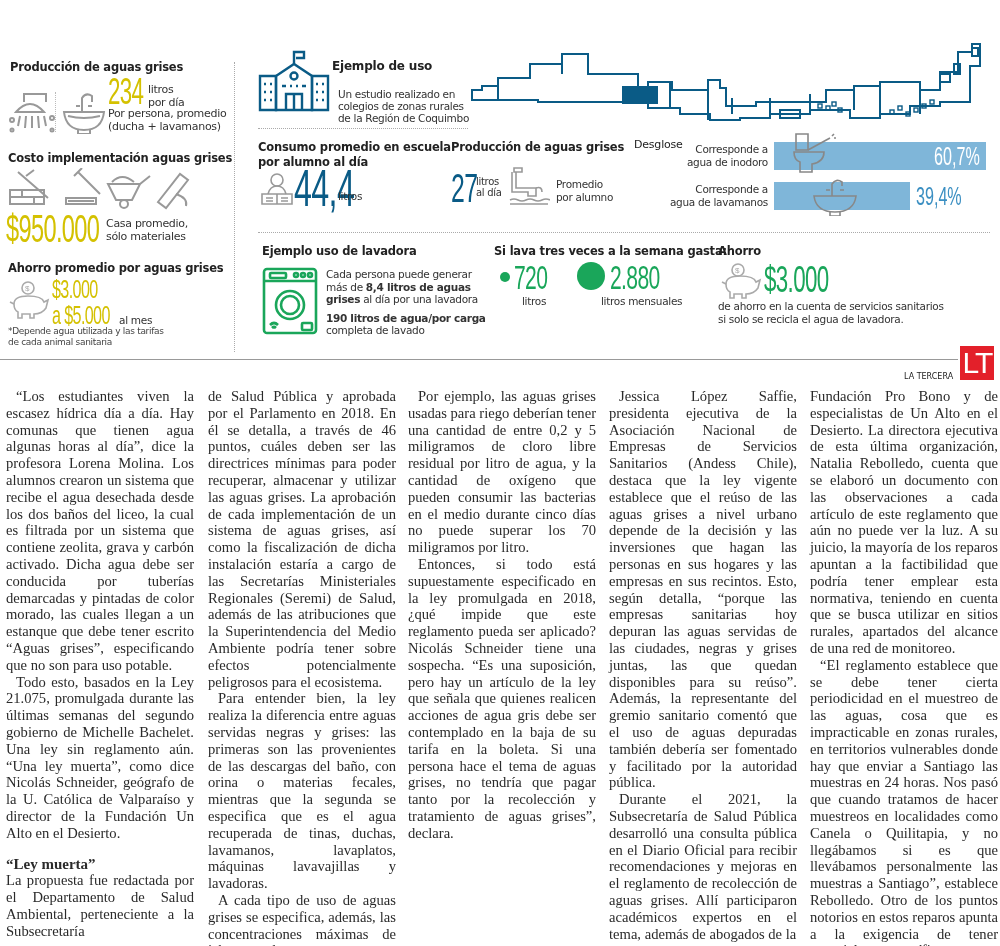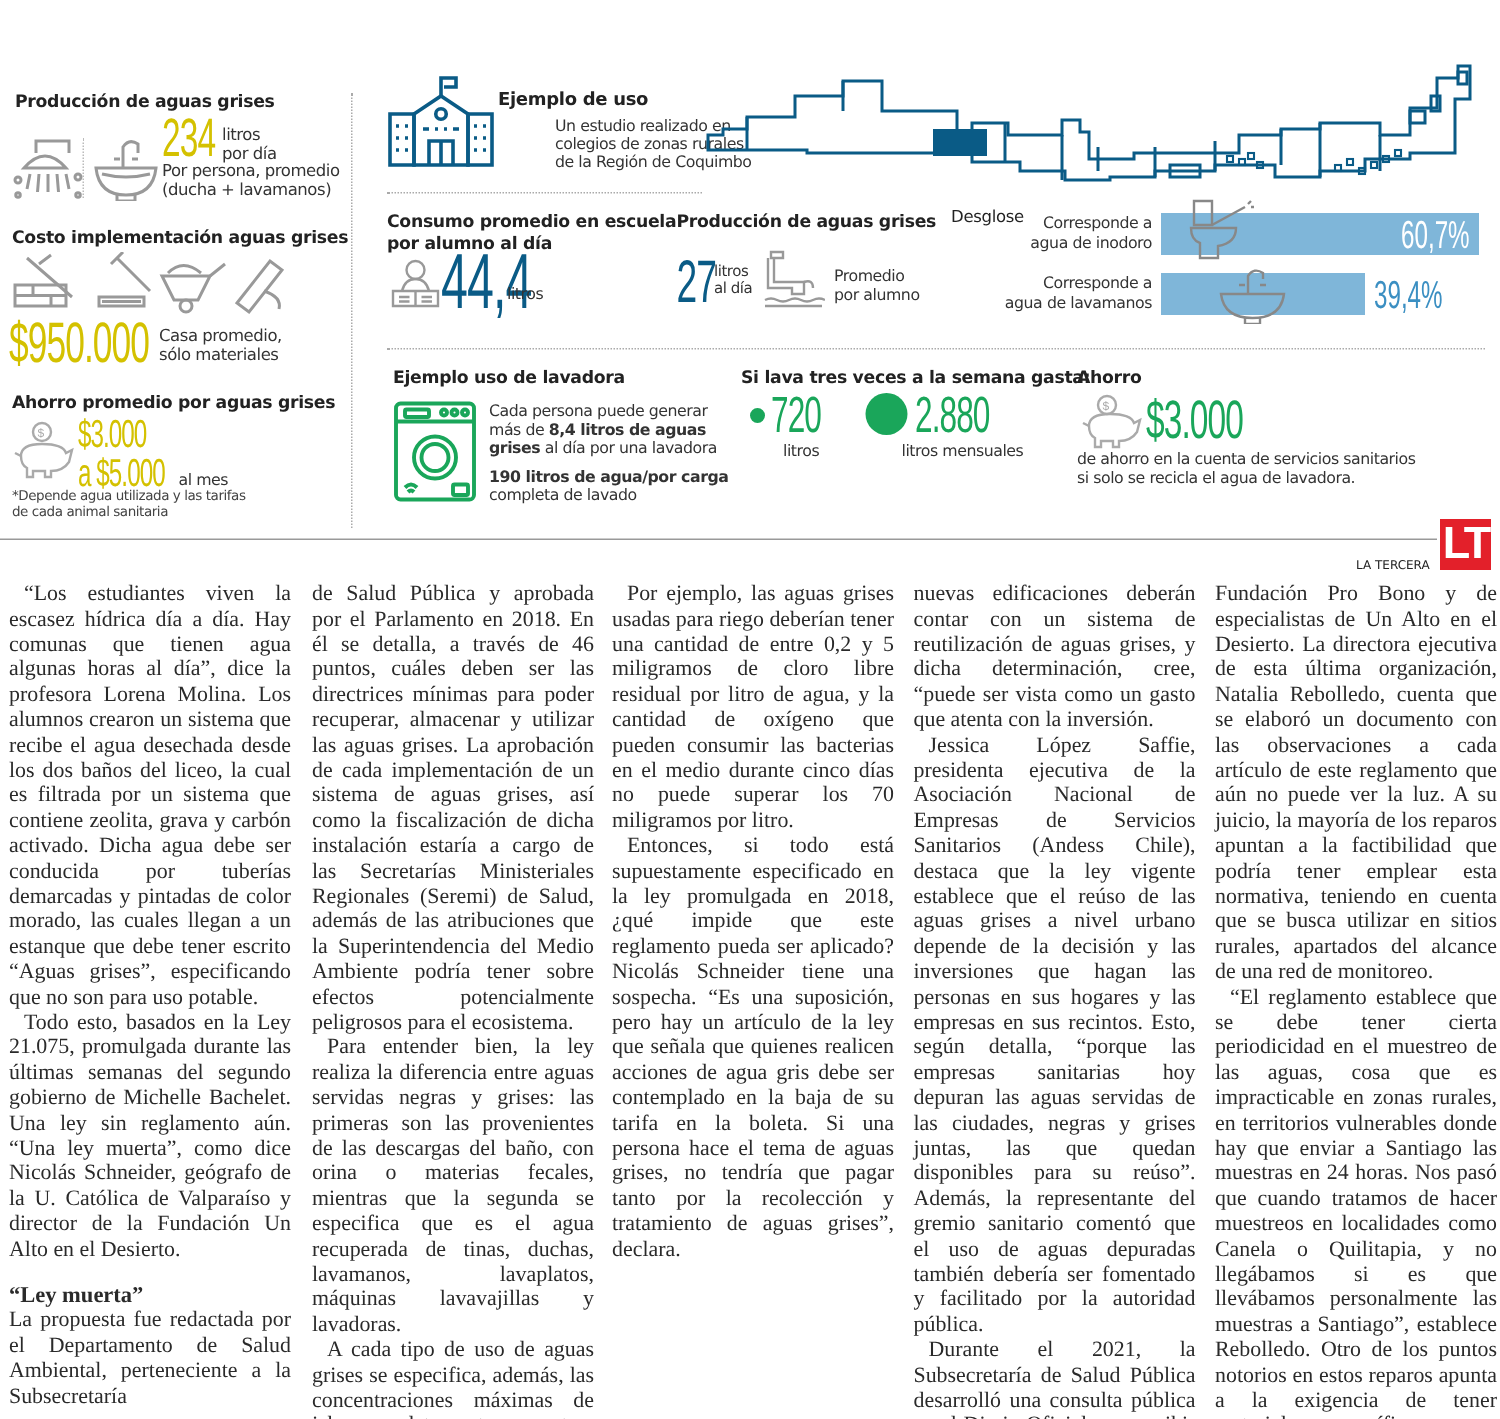--- a/index.html
+++ b/index.html
@@ -16,21 +16,21 @@
   .vline { border-left: 1px dotted #aaa; }
   .hline { border-top: 1px dotted #aaa; }
   .bar { background: #7fb6d9; }
   .bar-label { font-family: "Liberation Sans", sans-serif; font-size: 26px; color: #fff; transform: scaleX(0.62); transform-origin: right center; }
   .bar-label2 { font-family: "Liberation Sans", sans-serif; font-size: 26px; color: #3b8fc2; transform: scaleX(0.62); transform-origin: left center; }
   .article { font-family: "Liberation Serif", serif; font-size: 14.6px; line-height: 16.8px; color: #2a2a2a; text-align: justify; hyphens: manual; }
   .article p { text-indent: 10px; }
   .article p.noindent { text-indent: 0; }
   .article h3 { font-family: "Liberation Serif", serif; font-size: 15px; font-weight: bold; margin-top: 14px; }
   .col { position: absolute; top: 388px; width: 188px; }
-  .logo { background: #e3202a; color: #fff; font-family: "Liberation Sans", sans-serif; font-size: 30px; font-weight: bold; text-align: center; line-height: 34px; letter-spacing: -2px; }
+  .logo { background: #e3202a; color: #fff; font-family: "Liberation Sans", sans-serif; font-size: 30px; font-weight: normal; text-align: center; line-height: 34px; letter-spacing: -2px; }
 </style>
 </head>
 <body>
 
 <div>
 
   <div class="abs hdr" style="left:10px;top:60px;">Producción de aguas grises</div>
   <svg class="abs" style="left:8px;top:86px;" width="48" height="48" viewBox="0 0 48 48">
     <g fill="none" stroke="#999" stroke-width="2">
       <path d="M16 16 V8 H38 V16"></path>
@@ -118,21 +118,21 @@
       <path d="M18 26 L36 14 L54 26 V60 H18 Z"></path>
         <path d="M2 26 H18 V60 H2 Z M54 26 H70 V60 H54 Z"></path>
       <circle cx="36" cy="26" r="3.5"></circle>
       <path d="M28 60 V44 H44 V60 M36 44 V60"></path>
       <path d="M6 34 H8 M12 34 H14 M6 42 H8 M12 42 H14 M6 50 H8 M12 50 H14"></path>
       <path d="M58 34 H60 M64 34 H66 M58 42 H60 M64 42 H66 M58 50 H60 M64 50 H66"></path>
       <path d="M24 36 H28 M32 36 H34 M38 36 H40 M44 36 H48"></path>
     </g>
   </svg>
   <div class="abs hdr" style="left:332px;top:59px;font-size:12px;">Ejemplo de uso</div>
-  <div class="abs small" style="left:338px;top:78px;font-size:10.5px;line-height:12px;margin-left:32px;">
+  <div class="abs small" style="left:338px;top:88px;font-size:10.5px;line-height:12px;">
     <div>Un estudio realizado en</div>
     <div>colegios de zonas rurales</div>
     <div>de la Región de Coquimbo</div>
   </div>
 
   <svg class="abs" style="left:470px;top:34px;" width="516" height="96" viewBox="0 0 516 96">
     <g fill="none" stroke="#0a5b86" stroke-width="2">
       <path d="M2 56 H12 V52 H28 V44 H60 V30 H92 V20 H118 V40 H168 V68 H68 V66 H48 V66 H2 Z"></path>
       <path d="M28 44 V66"></path>
       <path d="M92 20 V40"></path>
@@ -305,21 +305,20 @@
     <p>A cada tipo de uso de aguas grises se especifica, además, las concentraciones máximas de jabones, detergentes y otros químicos presentes en este tipo de recurso hídrico, además de los niveles de</p>
   </div>
 
   <div class="col article" style="left:408px;">
     <p>Por ejemplo, las aguas grises usadas para riego deberían tener una cantidad de entre 0,2 y 5 miligramos de cloro libre residual por litro de agua, y la cantidad de oxígeno que pueden consumir las bacterias en el medio durante cinco días no puede superar los 70 miligramos por litro.</p>
     <p>Entonces, si todo está supuestamente especificado en la ley promulgada en 2018, ¿qué impide que este reglamento pueda ser aplicado? Nicolás Schneider tiene una sospecha. “Es una suposición, pero hay un artículo de la ley que señala que quienes realicen acciones de agua gris debe ser contemplado en la baja de su tarifa en la boleta. Si una persona hace el tema de aguas grises, no tendría que pagar tanto por la recolección y tratamiento de aguas grises”, declara.</p>
 
   </div>
 
   <div class="col article" style="left:609px;">
-    <p class="noindent">nuevas edificaciones deberán contar con un sistema de reutilización de aguas grises, y dicha determinación, cree, “puede ser vista como un gasto que atenta con la inversión.</p>
     <p>Jessica López Saffie, presidenta ejecutiva de la Asociación Nacional de Empresas de Servicios Sanitarios (Andess Chile), destaca que la ley vigente establece que el reúso de las aguas grises a nivel urbano depende de la decisión y las inversiones que hagan las personas en sus hogares y las empresas en sus recintos. Esto, según detalla, “porque las empresas sanitarias hoy depuran las aguas servidas de las ciudades, negras y grises juntas, las que quedan disponibles para su reúso”. Además, la representante del gremio sanitario comentó que el uso de aguas depuradas también debería ser fomentado y facilitado por la autoridad pública.</p>
     <p>Durante el 2021, la Subsecretaría de Salud Pública desarrolló una consulta pública en el Diario Oficial para recibir recomendaciones y mejoras en el reglamento de recolección de aguas grises. Allí participaron académicos expertos en el tema, además de abogados de la</p>
   </div>
 
   <div class="col article" style="left:810px;">
     <p class="noindent">Fundación Pro Bono y de especialistas de Un Alto en el Desierto. La directora ejecutiva de esta última organización, Natalia Rebolledo, cuenta que se elaboró un documento con las observaciones a cada artículo de este reglamento que aún no puede ver la luz. A su juicio, la mayoría de los reparos apuntan a la factibilidad que podría tener emplear esta normativa, teniendo en cuenta que se busca utilizar en sitios rurales, apartados del alcance de una red de monitoreo.</p>
     <p><span>“El reglamento establece que se debe tener cierta periodicidad en el muestreo de las aguas, cosa que es impracticable en zonas rurales, en territorios vulnerables donde hay que enviar a Santiago las muestras en 24 horas. Nos pasó que cuando tratamos de hacer muestreos en localidades como Canela o Quilitapia, y no llegábamos si es que llevábamos personalmente las muestras a Santiago”, establece Rebolledo. Otro de los puntos notorios en estos reparos apunta a la exigencia de tener materiales específicos como cañerías de color morado, inexistentes en el mercado formal.</span> </p>
   </div>
 </div>
 

